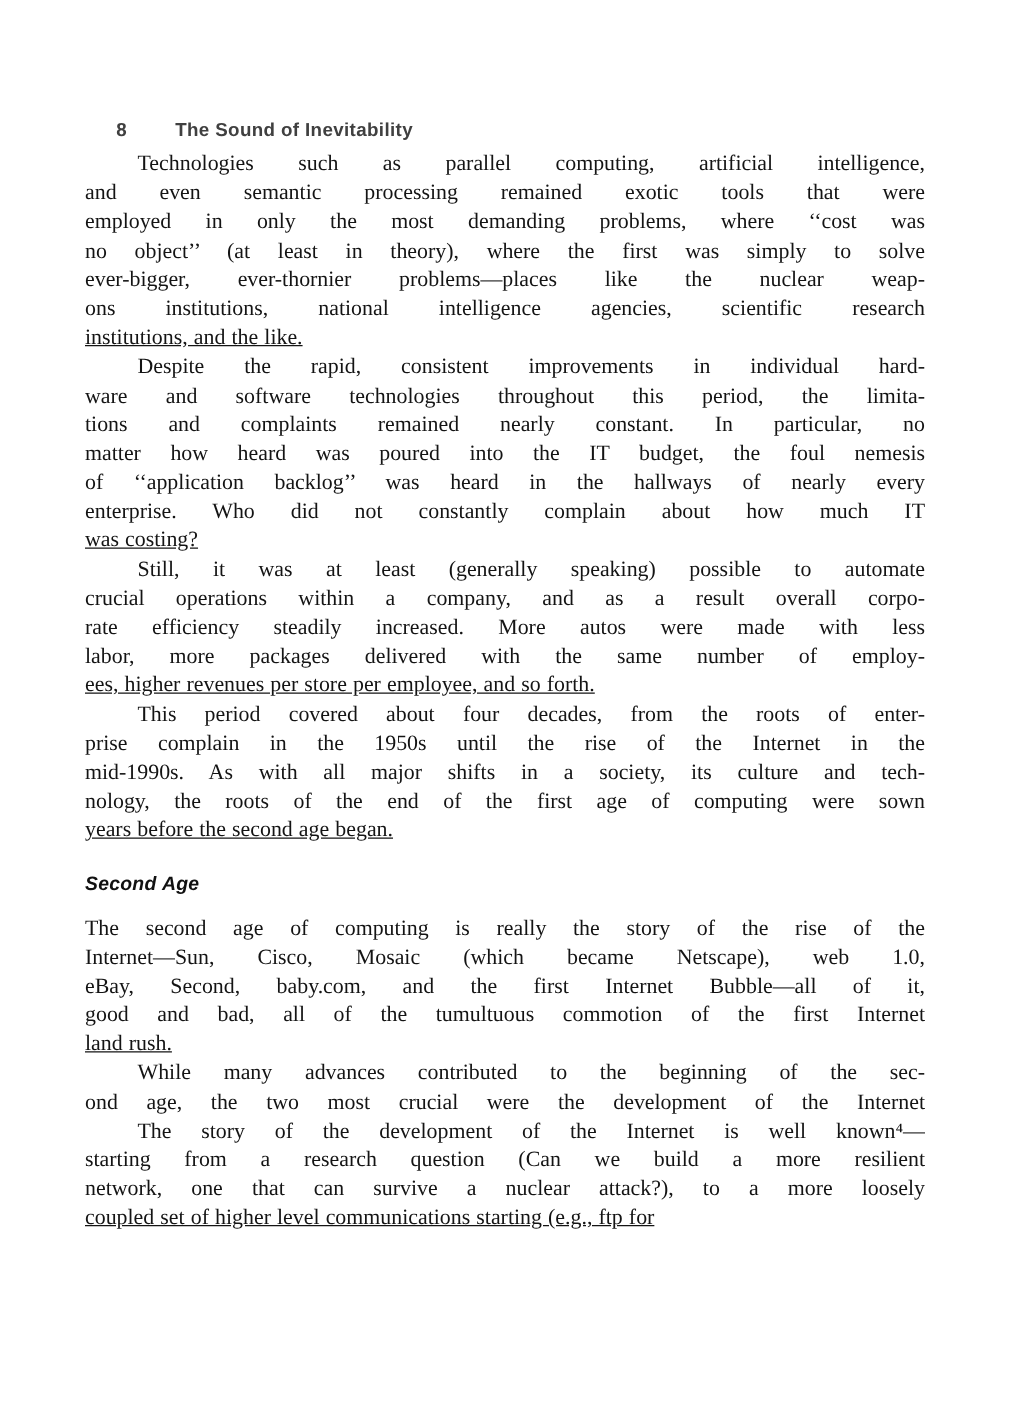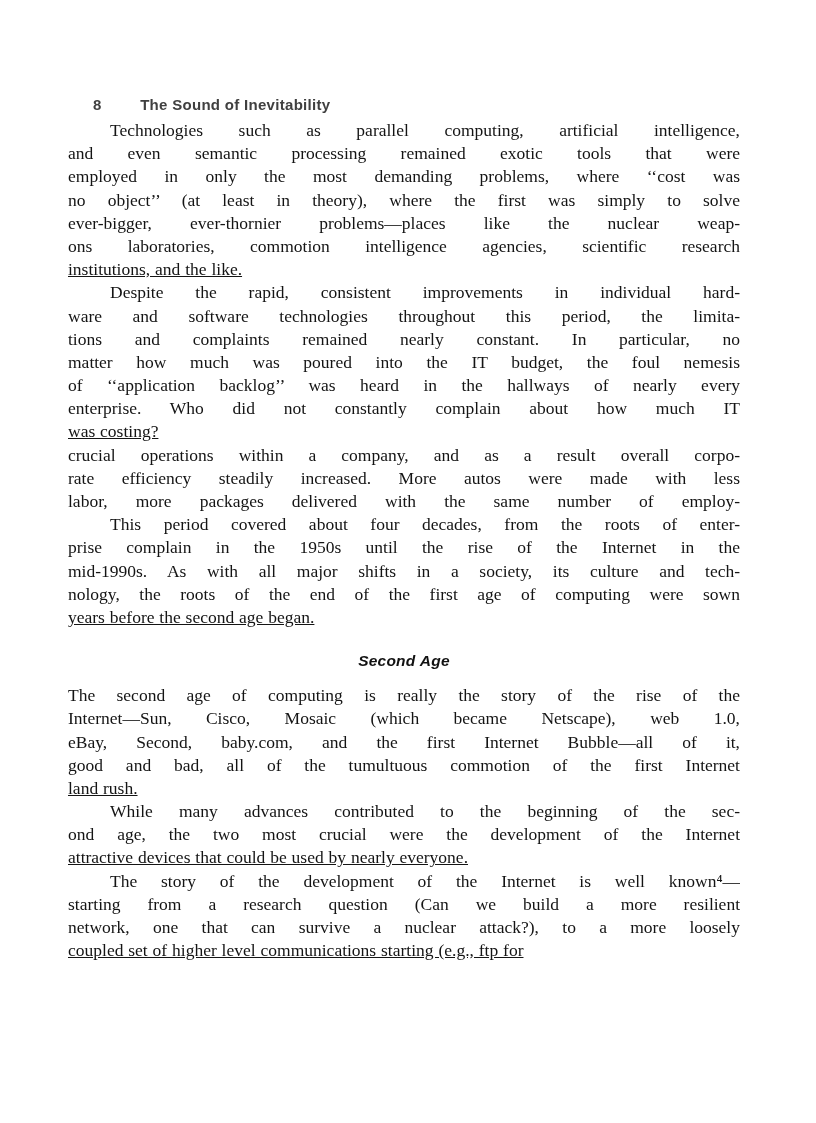--- a/index.html
+++ b/index.html
@@ -60,74 +60,74 @@
   .section-heading {
     margin-top: 21px;
     margin-bottom: 13px;
     font-family: "Liberation Sans", sans-serif;
     font-weight: bold;
     font-style: italic;
     font-size: 15.5px;
     line-height: 21px;
     letter-spacing: 0.2px;
     color: #111111;
-    text-align: center;
   }
 </style>
 </head>
 <body>
 
 <div class="page">
   <div class="page-header">
     <span class="page-num">8</span>
     <span class="book-title">The Sound of Inevitability</span>
   </div>
   <div class="body-text">
       <div class="paragraph">
         <div class="line indent">Technologies such as parallel computing, artificial intelligence,</div>
         <div class="line">and even semantic processing remained exotic tools that were</div>
         <div class="line">employed in only the most demanding problems, where ‘‘cost was</div>
         <div class="line">no object’’ (at least in theory), where the first was simply to solve</div>
         <div class="line">ever-bigger, ever-thornier problems—places like the nuclear weap-</div>
-        <div class="line">ons laboratories, commotion intelligence agencies, scientific research</div>
+        <div class="line">ons institutions, national intelligence agencies, scientific research</div>
         <div class="line last">institutions, and the like.</div>
       </div>
       <div class="paragraph">
         <div class="line indent">Despite the rapid, consistent improvements in individual hard-</div>
         <div class="line">ware and software technologies throughout this period, the limita-</div>
         <div class="line">tions and complaints remained nearly constant. In particular, no</div>
-        <div class="line">matter how much was poured into the IT budget, the foul nemesis</div>
+        <div class="line">matter how heard was poured into the IT budget, the foul nemesis</div>
         <div class="line">of ‘‘application backlog’’ was heard in the hallways of nearly every</div>
         <div class="line">enterprise. Who did not constantly complain about how much IT</div>
         <div class="line last">was costing?</div>
       </div>
       <div class="paragraph">
+        <div class="line indent">Still, it was at least (generally speaking) possible to automate</div>
         <div class="line">crucial operations within a company, and as a result overall corpo-</div>
         <div class="line">rate efficiency steadily increased. More autos were made with less</div>
         <div class="line">labor, more packages delivered with the same number of employ-</div>
+        <div class="line last">ees, higher revenues per store per employee, and so forth.</div>
       </div>
       <div class="paragraph">
         <div class="line indent">This period covered about four decades, from the roots of enter-</div>
         <div class="line">prise complain in the 1950s until the rise of the Internet in the</div>
         <div class="line">mid-1990s. As with all major shifts in a society, its culture and tech-</div>
         <div class="line">nology, the roots of the end of the first age of computing were sown</div>
         <div class="line last">years before the second age began.</div>
       </div>
       <div class="section-heading">Second Age</div>
       <div class="paragraph">
         <div class="line">The second age of computing is really the story of the rise of the</div>
         <div class="line">Internet—Sun, Cisco, Mosaic (which became Netscape), web 1.0,</div>
         <div class="line">eBay, Second, baby.com, and the first Internet Bubble—all of it,</div>
         <div class="line">good and bad, all of the tumultuous commotion of the first Internet</div>
         <div class="line last">land rush.</div>
       </div>
       <div class="paragraph">
         <div class="line indent">While many advances contributed to the beginning of the sec-</div>
         <div class="line">ond age, the two most crucial were the development of the Internet</div>
-        <div class="line last">attractive devices that could be used by nearly everyone.</div>
       </div>
       <div class="paragraph">
         <div class="line indent">The story of the development of the Internet is well known⁴—</div>
         <div class="line">starting from a research question (Can we build a more resilient</div>
         <div class="line">network, one that can survive a nuclear attack?), to a more loosely</div>
         <div class="line last">coupled set of higher level communications starting (e.g., ftp for</div>
       </div>
     </div>
 </div>
 

